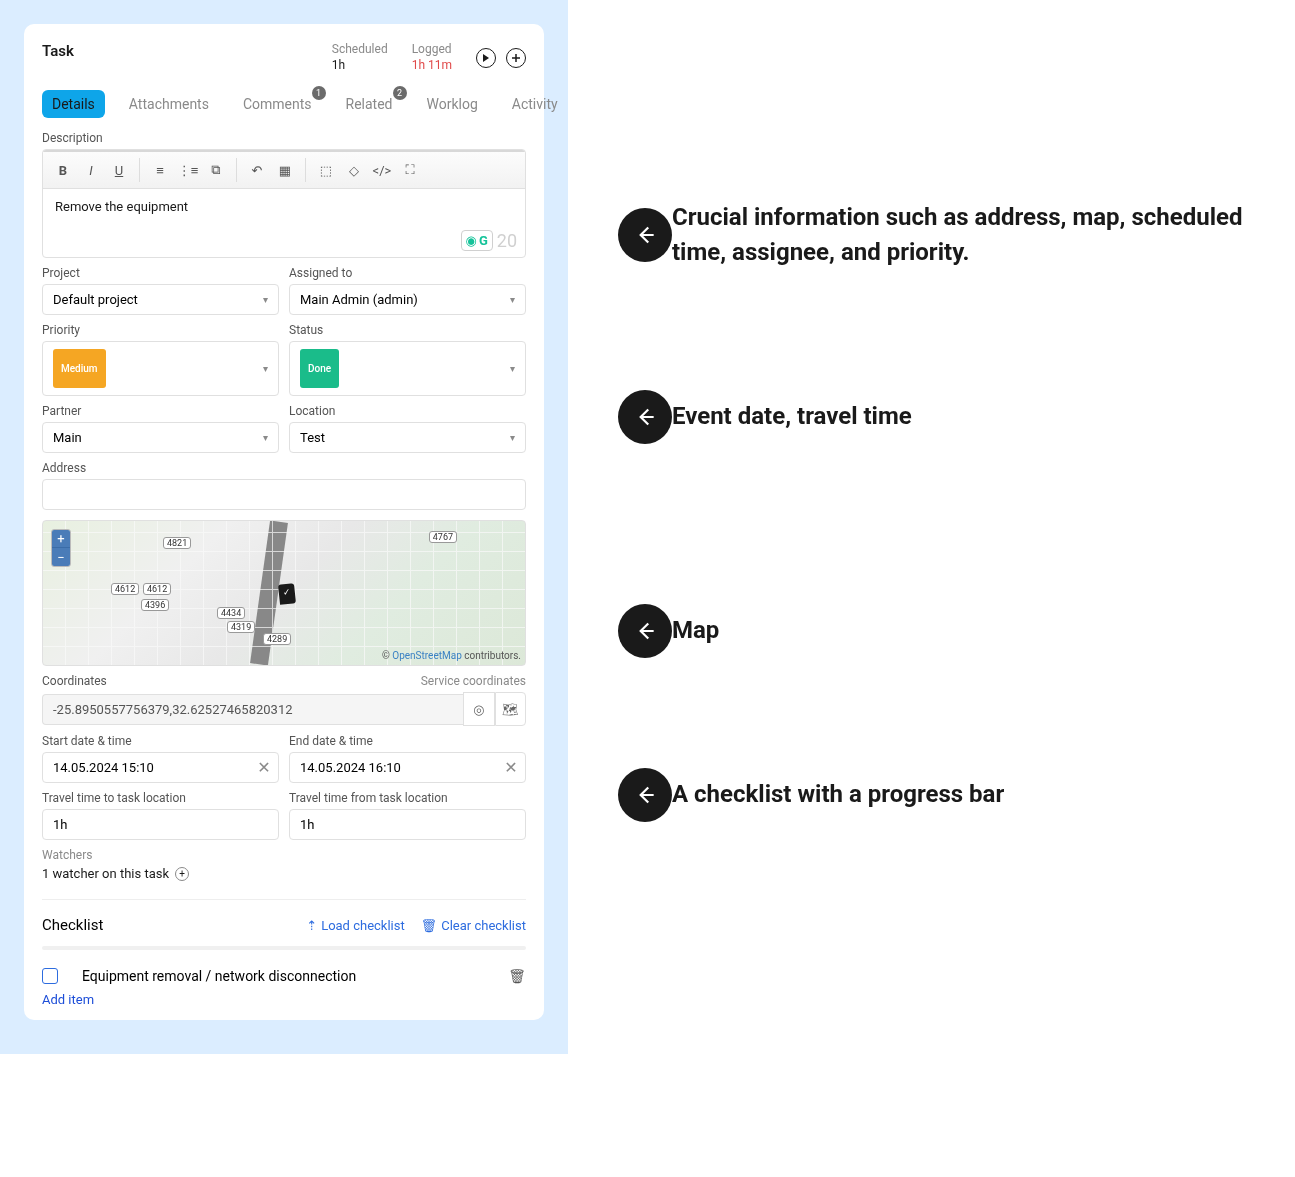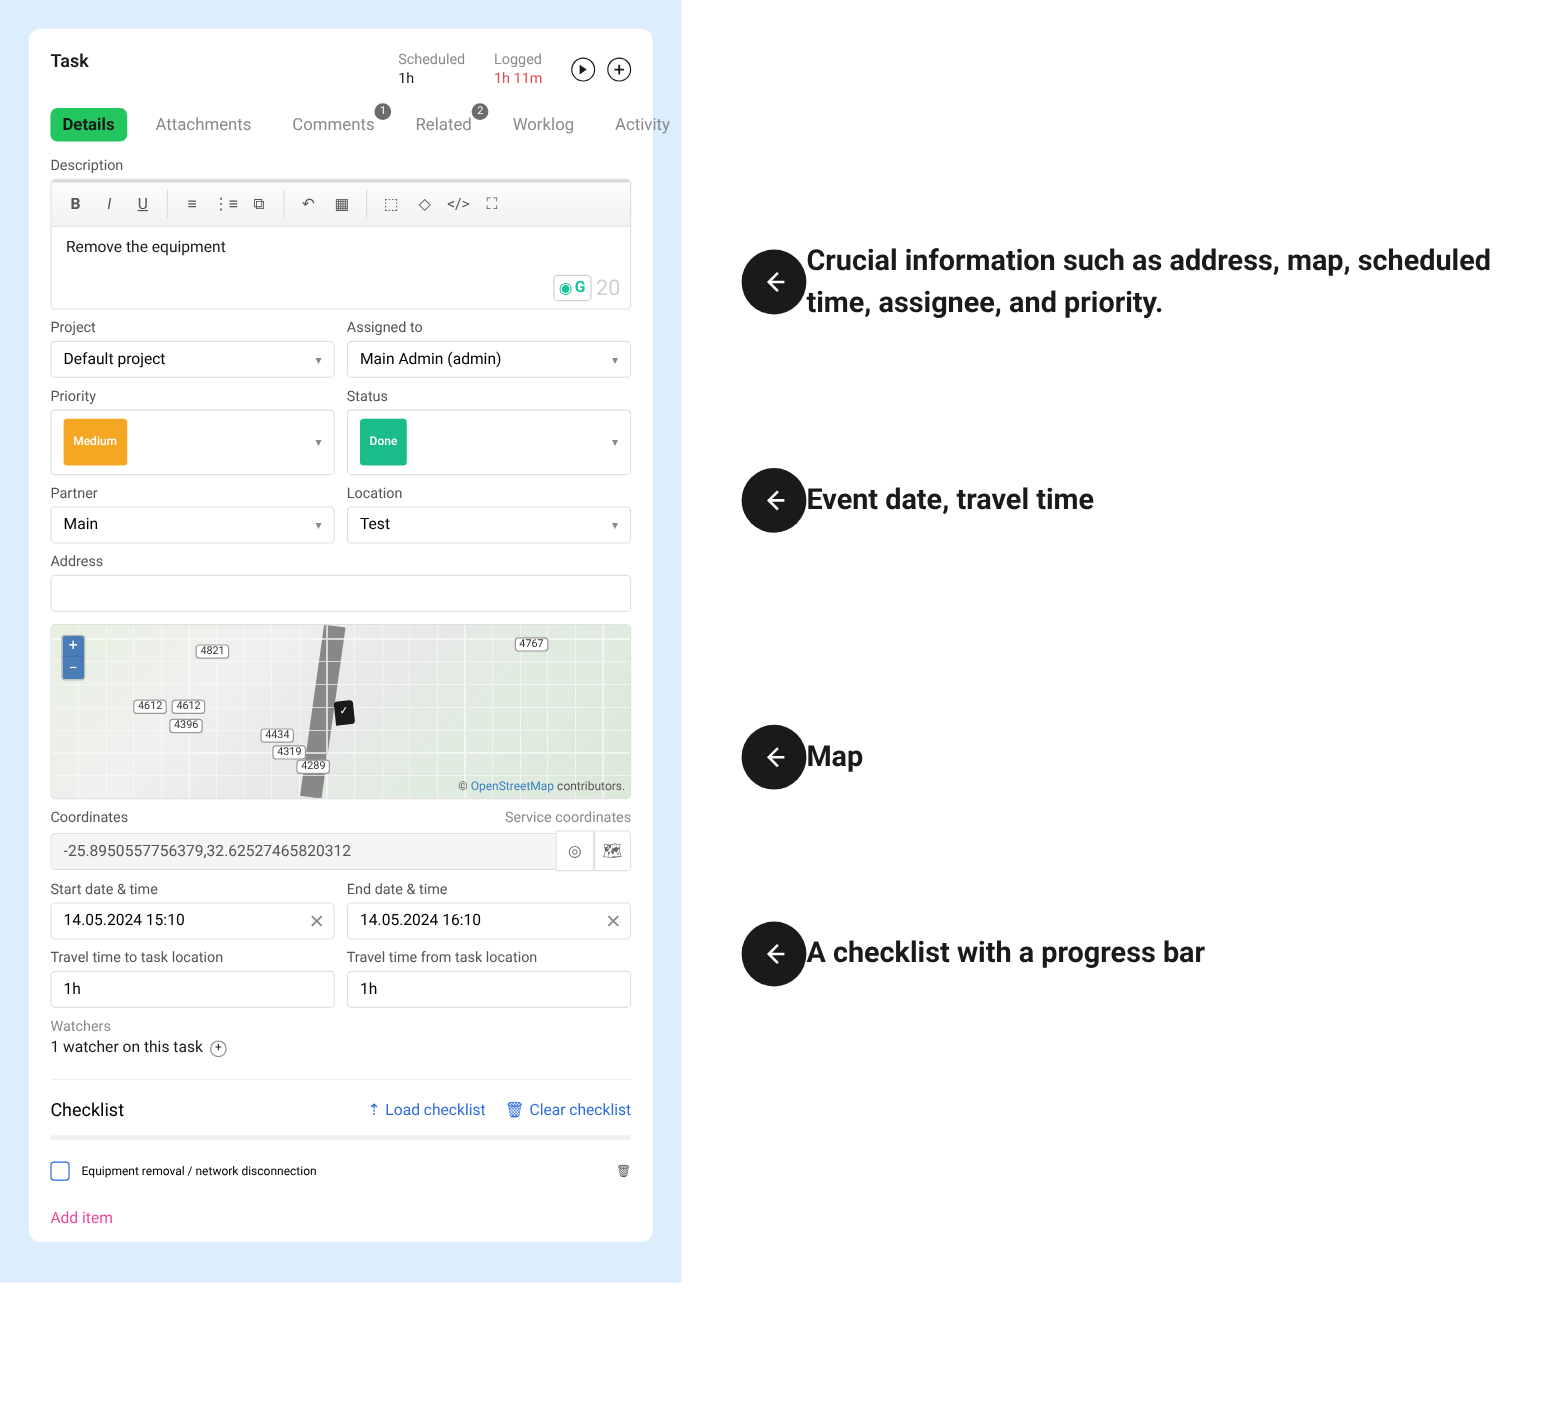--- a/index.html
+++ b/index.html
@@ -11,21 +11,21 @@
 .hdr-r{display:flex;gap:24px;align-items:flex-start}
 .stat{font-size:12px}
 .stat .lbl{color:#8a8a8a}
 .stat .val{color:#1a1a1a;margin-top:2px}
 .stat .over{color:#e04a4a}
 .icbtn{width:20px;height:20px;border:1.5px solid #1a1a1a;border-radius:50%;display:flex;align-items:center;justify-content:center;cursor:pointer;background:none}
 .icbtn svg{width:10px;height:10px}
 .icrow{display:flex;gap:10px;align-items:center;margin-top:6px}
 .tabs{display:flex;gap:14px;border-bottom:1px solid transparent;margin-bottom:12px}
 .tab{position:relative;font-size:14px;color:#8a8a8a;padding:6px 10px;cursor:pointer;border-radius:6px}
-.tab.active{background:#22c55e;color:#1a1a1a;font-weight:700}
+.tab.active{background:#0ea5e9;color:#1a1a1a;font-weight:400}
 .badge{position:absolute;top:-4px;right:-4px;background:#6b6b6b;color:#fff;border-radius:50%;font-size:9px;width:14px;height:14px;display:flex;align-items:center;justify-content:center}
 .flbl{font-size:12px;color:#555;margin-bottom:4px;display:block}
 .tb{border:1px solid #e0e0e0;border-radius:4px;overflow:hidden;margin-bottom:8px}
 .tbr{background:linear-gradient(#fcfcfc,#f2f2f2);border-top:2px solid #d8d8d8;border-bottom:1px solid #e0e0e0;display:flex;padding:6px 8px;gap:4px}
 .tbtn{width:24px;height:24px;display:flex;align-items:center;justify-content:center;cursor:pointer;color:#555;font-size:13px}
 .tsep{width:1px;background:#ddd;margin:0 4px}
 .tbody{padding:10px 12px;min-height:68px;font-size:13px;color:#1a1a1a;position:relative}
 .corner{position:absolute;right:8px;bottom:6px;display:flex;align-items:center;gap:4px}
 .corner .cnt{font-size:18px;color:#d0d0d0}
 .corner .pill{background:#fff;border:1px solid #d0d0d0;border-radius:4px;padding:2px 4px;display:flex;gap:2px}
@@ -56,24 +56,24 @@
 .dt{display:flex;align-items:center;border:1px solid #e0e0e0;border-radius:4px}
 .dt input{border:none;padding:7px 10px;font-size:13px;flex:1;background:none}
 .dt .x{width:28px;text-align:center;color:#8a8a8a;cursor:pointer}
 .static{font-size:13px;color:#1a1a1a;margin-top:2px}
 .watch{display:flex;align-items:center;gap:6px}
 .sect{border-top:1px solid #eee;margin-top:18px;padding-top:16px}
 .srow{display:flex;justify-content:space-between;align-items:center;margin-bottom:12px}
 .srow h2{font-size:15px;font-weight:400}
 .lbtn{color:#2d6cdf;font-size:13px;cursor:pointer;display:flex;align-items:center;gap:4px}
 .prog{height:4px;background:#f0f0f0;border-radius:2px;margin-bottom:14px}
-.chk{display:flex;align-items:center;gap:10px;font-size:10px;padding:4px 0}
+.chk{display:flex;align-items:center;gap:24px;font-size:14px;padding:4px 0}
 .chk .box{width:16px;height:16px;border:1.5px solid #2d6cdf;border-radius:3px;cursor:pointer}
 .chk .del{margin-left:auto;color:#555;cursor:pointer}
-.add{color:#ec4899;font-size:13px;cursor:pointer;margin-top:20px;display:inline-block}
+.add{color:#1d4ed8;font-size:13px;cursor:pointer;margin-top:4px;display:inline-block}
 .right{flex:1;padding:50px 50px 0 50px;display:flex;flex-direction:column;gap:100px}
 .ann{display:flex;align-items:center;}
 .arr{width:54px;height:54px;border-radius:50%;background:#1a1a1a;display:flex;align-items:center;justify-content:center;flex-shrink:0}
 .arr svg{width:26px;height:26px;stroke:#fff;stroke-width:2;fill:none}
 .ann p{font-size:24px;font-weight:700;line-height:1.45;color:#1a1a1a}
 .justr{display:flex;justify-content:space-between}
 </style>
 </head>
 <body>
 
@@ -211,21 +211,21 @@
   <div class="zoom">
     <div>+</div>
     <div>−</div>
   </div>
   <span class="rlabel" style="left:120px;top:16px">4821</span>
   <span class="rlabel" style="left:68px;top:62px">4612</span>
   <span class="rlabel" style="left:100px;top:62px">4612</span>
   <span class="rlabel" style="left:98px;top:78px">4396</span>
   <span class="rlabel" style="left:174px;top:86px">4434</span>
   <span class="rlabel" style="left:184px;top:100px">4319</span>
-  <span class="rlabel" style="left:204px;top:112px">4289</span>
+  <span class="rlabel" style="left:220px;top:112px">4289</span>
   <span class="rlabel" style="right:68px;top:10px">4767</span>
   <div class="pin"></div>
   <div class="attrib"><span>© </span><a>OpenStreetMap</a><span> contributors.</span></div>
 </div>
 
 <div class="justr" style="margin-top:8px">
   <label class="flbl">Coordinates</label>
   <label class="flbl" style="color:#8a8a8a">Service coordinates</label>
 </div>
 <div class="coordrow">

